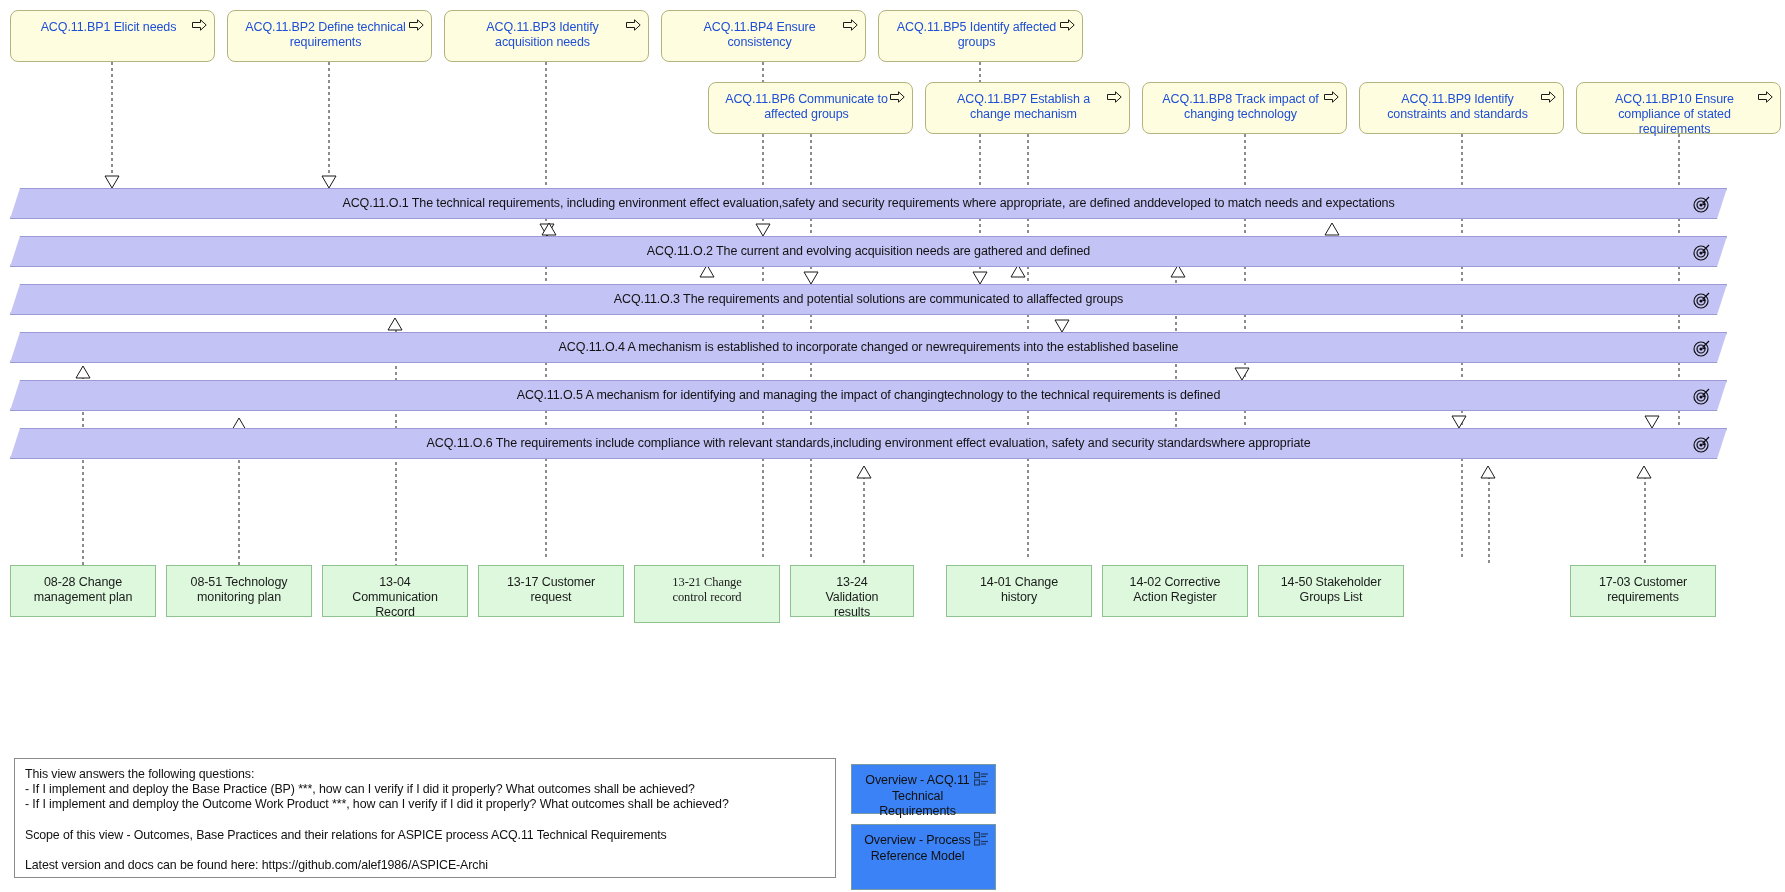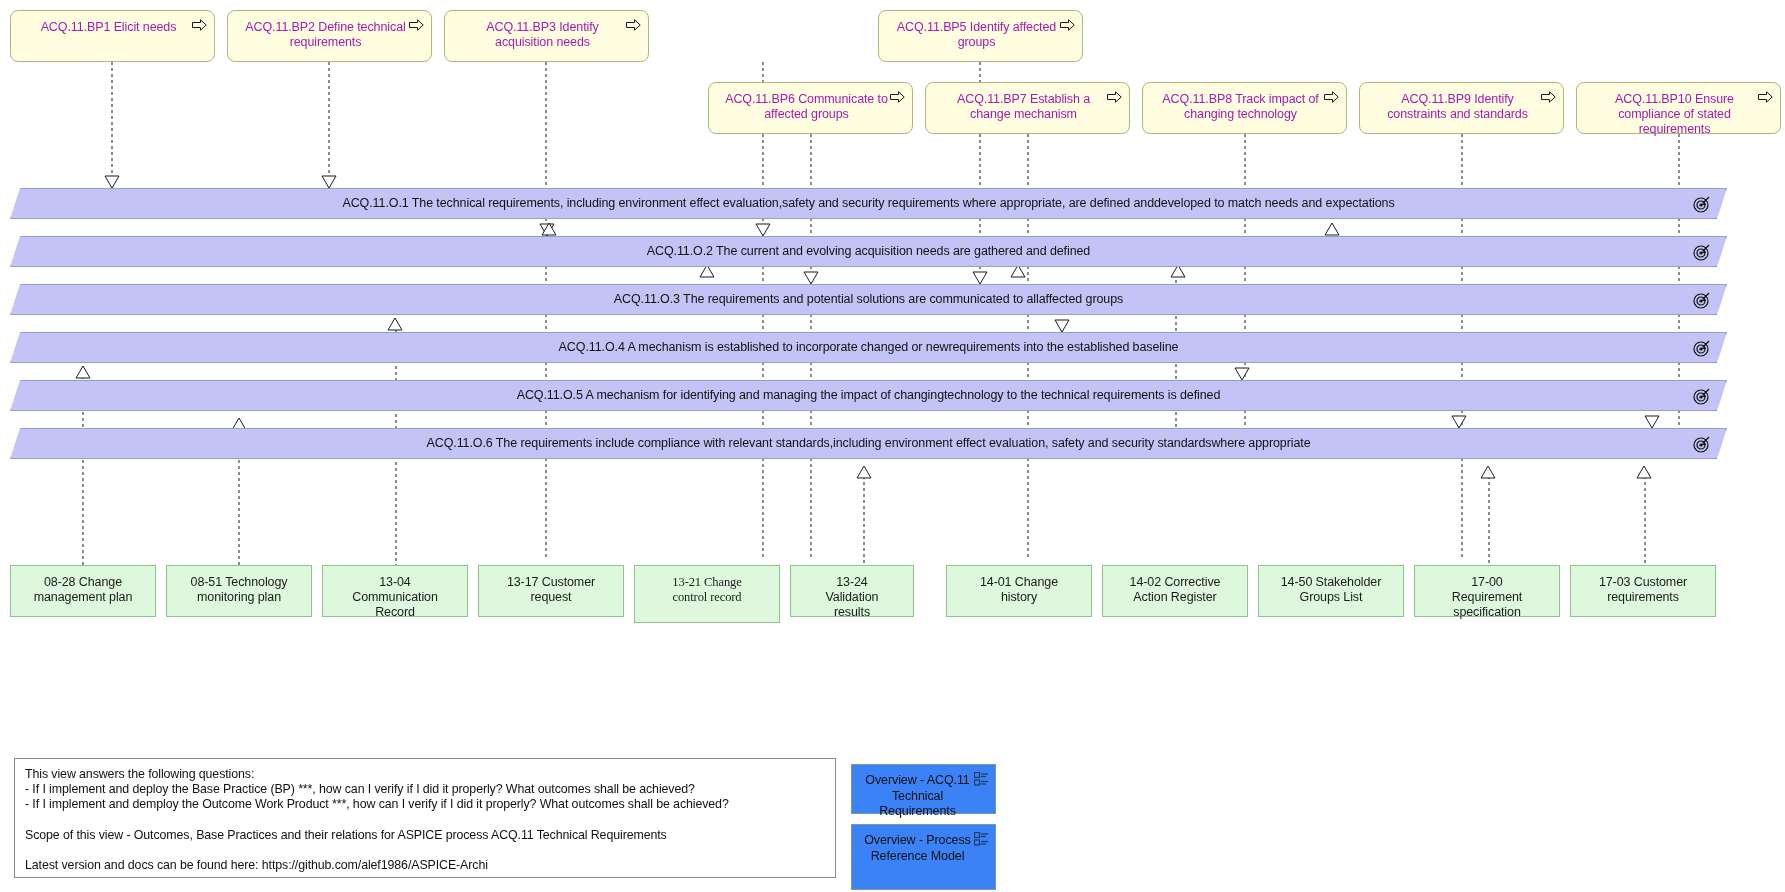--- a/index.html
+++ b/index.html
@@ -28,21 +28,21 @@
     justify-content: center;
     padding-top: 9px;
     z-index: 5;
   }
   .bp-label {
     display: block;
     width: 100%;
     text-align: center;
     font-size: 12.5px;
     line-height: 15px;
-    color: #a21caf;
+    color: #1d4ed8;
     padding: 0 22px 0 14px;
     letter-spacing: -0.1px;
   }
   .bp-icon {
     position: absolute;
     top: 8px;
     right: 7px;
     width: 15px;
     height: 12px;
   }
@@ -240,20 +240,26 @@
     </svg>
   </div>
 
   <div class="bp" style="left:444px; top:10px; width:205px; height:52px;">
     <span class="bp-label">ACQ.11.BP3 Identify acquisition needs</span>
     <svg class="bp-icon" viewBox="0 0 15 12">
       <path d="M0.5,3.5 H8.5 V0.8 L14.2,6 L8.5,11.2 V8.5 H0.5 Z" fill="none" stroke="#1b1b1b" stroke-width="1"></path>
     </svg>
   </div>
 
+  <div class="bp" style="left:661px; top:10px; width:205px; height:52px;">
+    <span class="bp-label">ACQ.11.BP4 Ensure consistency</span>
+    <svg class="bp-icon" viewBox="0 0 15 12">
+      <path d="M0.5,3.5 H8.5 V0.8 L14.2,6 L8.5,11.2 V8.5 H0.5 Z" fill="none" stroke="#1b1b1b" stroke-width="1"></path>
+    </svg>
+  </div>
 
   <div class="bp" style="left:878px; top:10px; width:205px; height:52px;">
     <span class="bp-label">ACQ.11.BP5 Identify affected groups</span>
     <svg class="bp-icon" viewBox="0 0 15 12">
       <path d="M0.5,3.5 H8.5 V0.8 L14.2,6 L8.5,11.2 V8.5 H0.5 Z" fill="none" stroke="#1b1b1b" stroke-width="1"></path>
     </svg>
   </div>
 
   <div class="bp" style="left:708px; top:82px; width:205px; height:52px;">
     <span class="bp-label">ACQ.11.BP6 Communicate to affected groups</span>
@@ -375,23 +381,20 @@
     <span class="wp-label">13-24 Validation results</span>
   </div>
   <div class="wp" style="left:946px; top:565px; width:146px; height:52px;">
     <span class="wp-label">14-01 Change history</span>
   </div>
   <div class="wp" style="left:1102px; top:565px; width:146px; height:52px;">
     <span class="wp-label">14-02 Corrective Action Register</span>
   </div>
   <div class="wp" style="left:1258px; top:565px; width:146px; height:52px;">
     <span class="wp-label">14-50 Stakeholder Groups List</span>
-  </div>
-  <div class="wp" style="left:1414px; top:565px; width:146px; height:52px;">
-    <span class="wp-label">17-00 Requirement specification</span>
   </div>
   <div class="wp" style="left:1570px; top:565px; width:146px; height:52px;">
     <span class="wp-label">17-03 Customer requirements</span>
   </div>
 
   <div class="note" style="left:14px; top:758px; width:822px; height:120px;">
     <div class="note-line">This view answers the following questions:</div>
     <div class="note-line">- If I implement and deploy the Base Practice (BP) ***, how can I verify if I did it properly? What outcomes shall be achieved?</div>
     <div class="note-line">- If I implement and demploy the Outcome Work Product ***, how can I verify if I did it properly? What outcomes shall be achieved?</div>
     <div class="note-spacer"></div>

